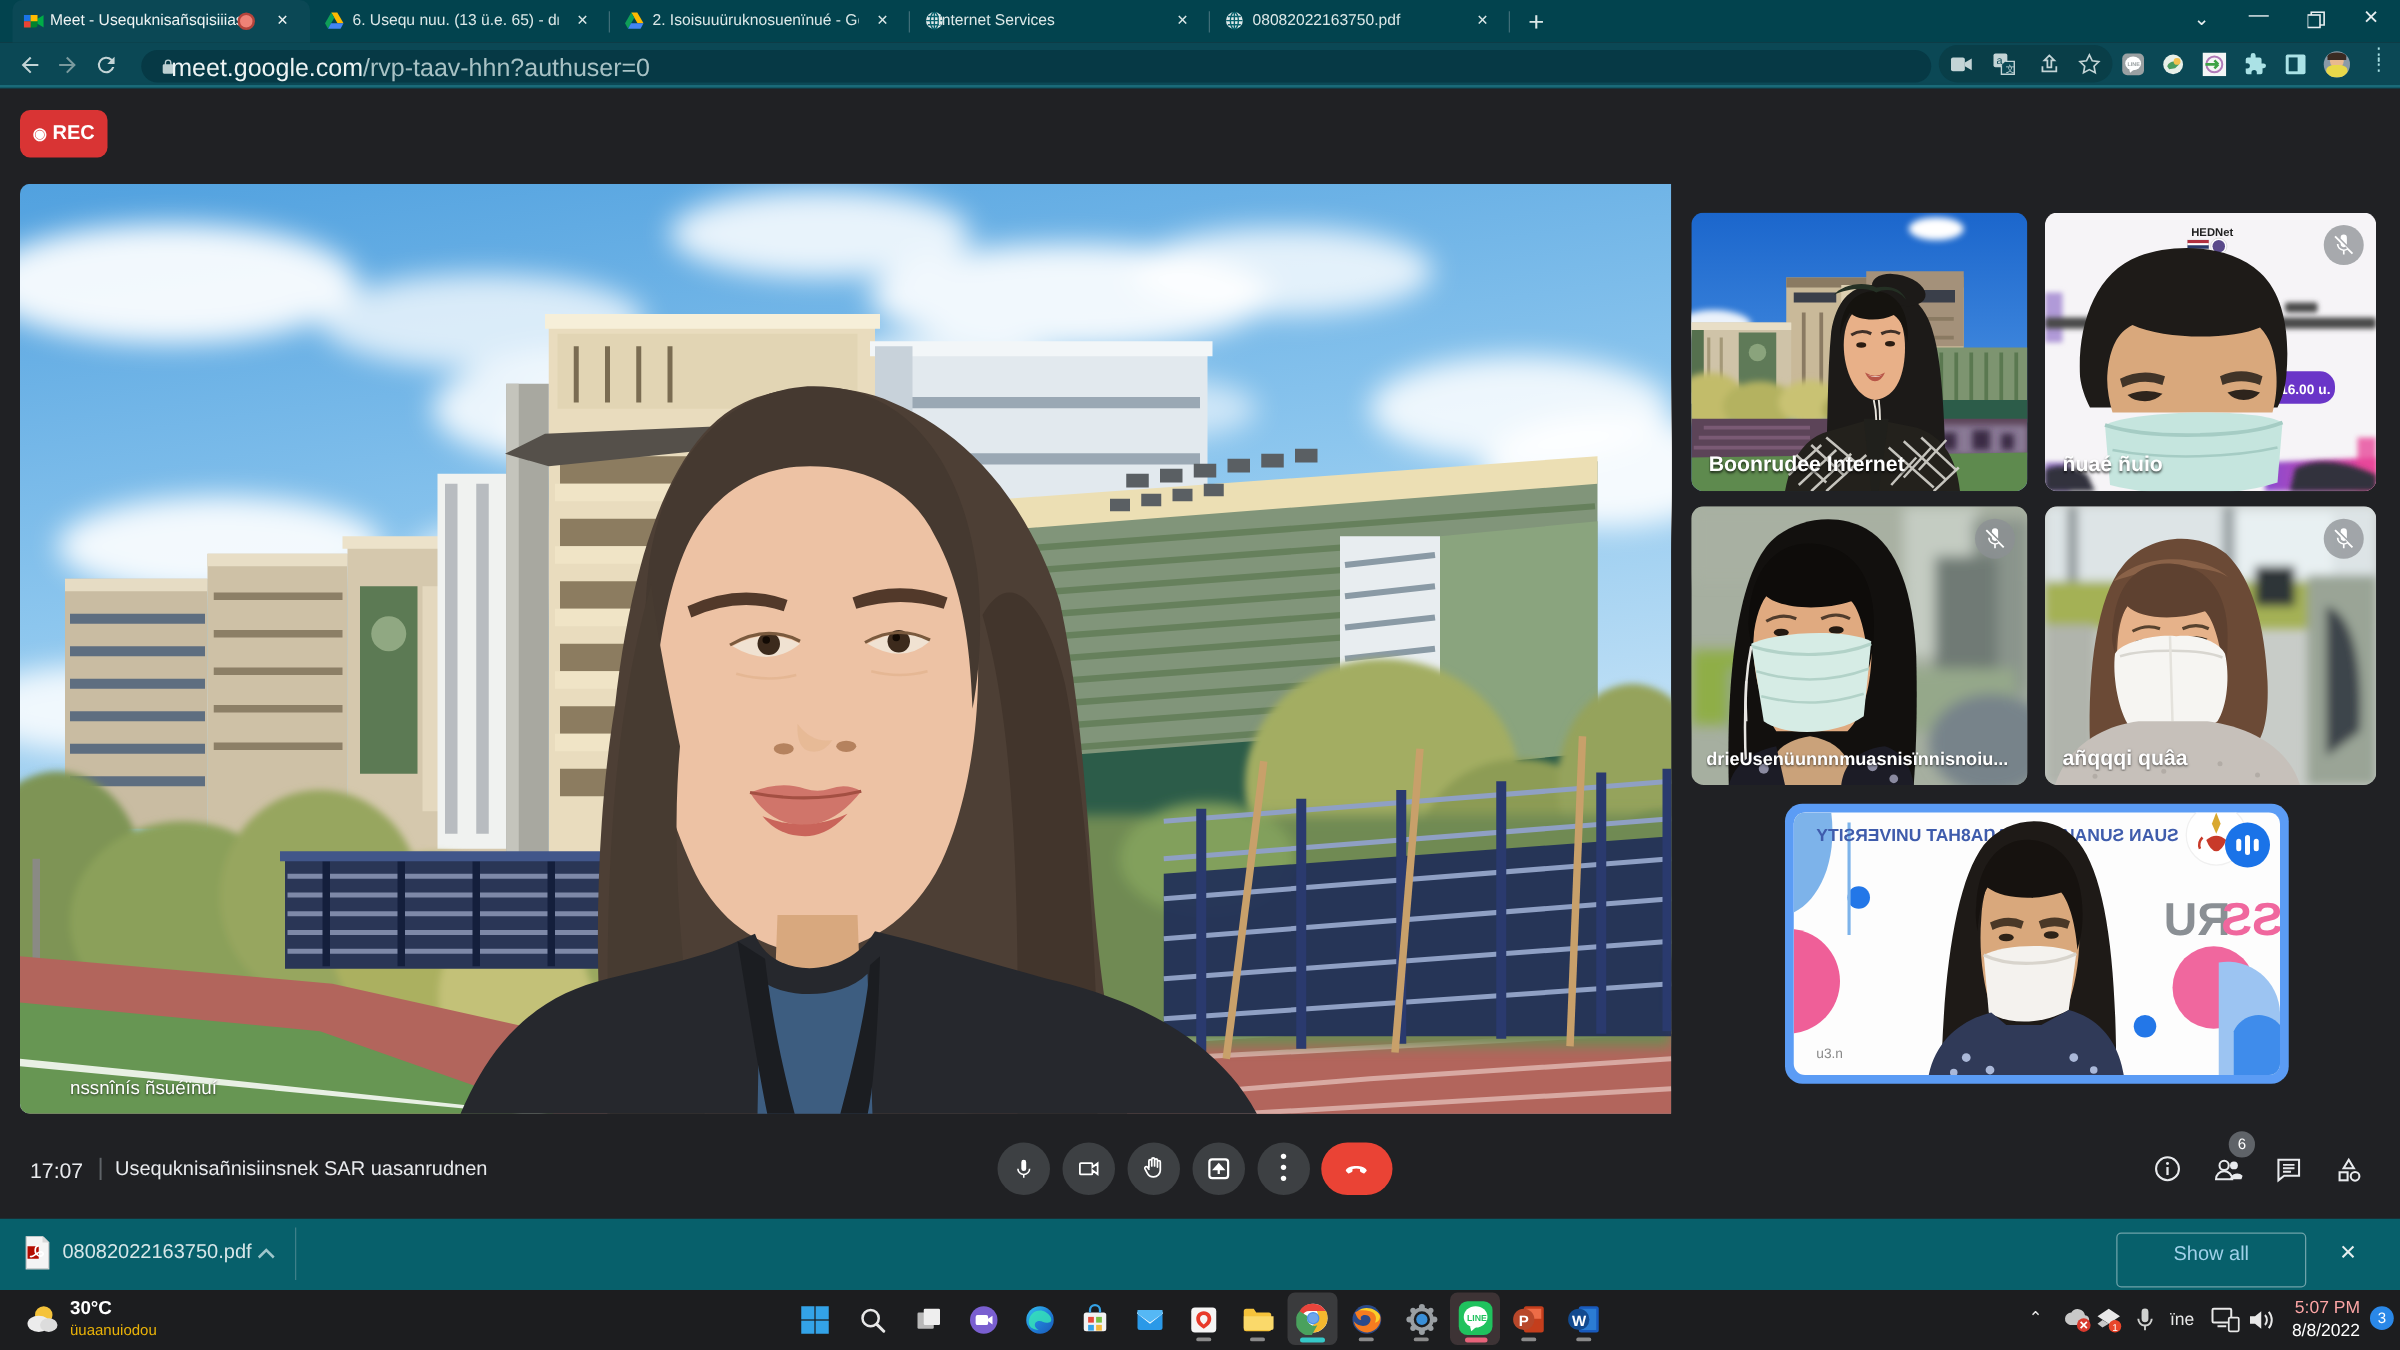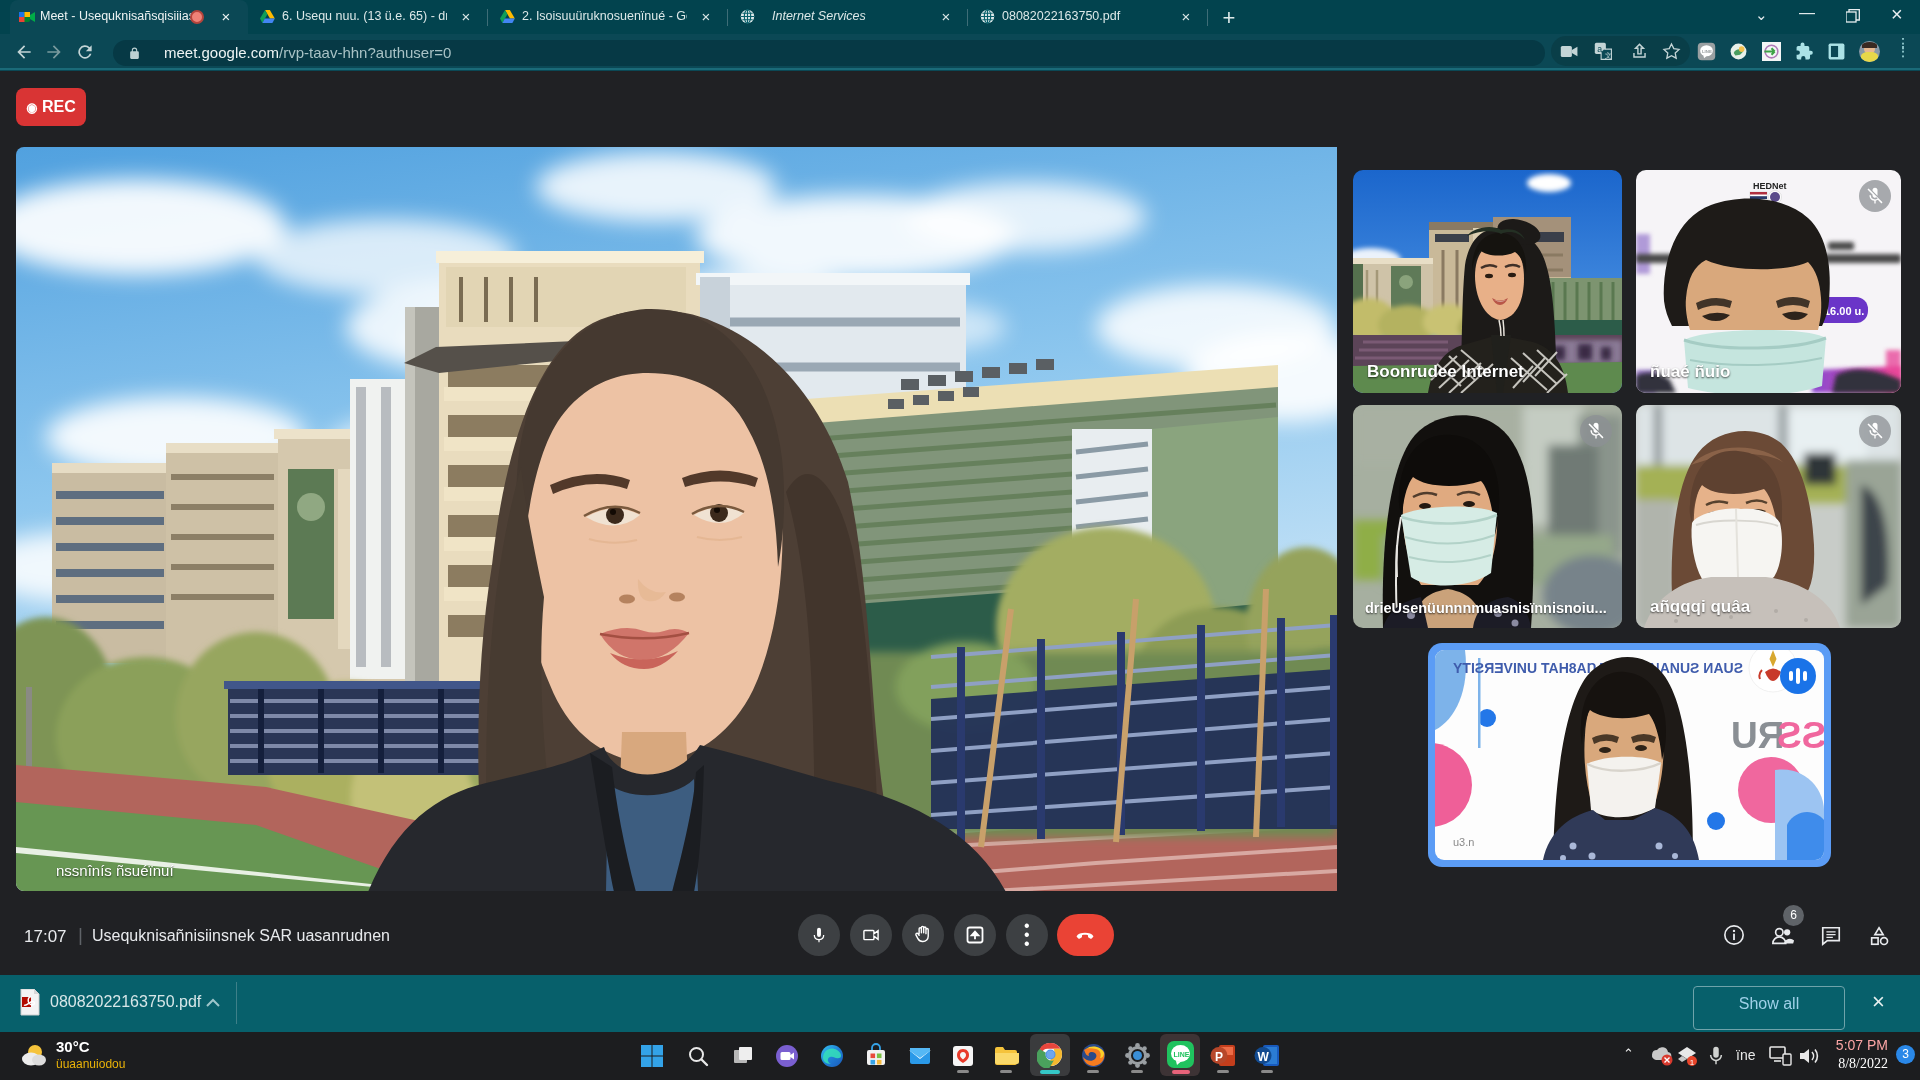--- a/index.html
+++ b/index.html
@@ -72,21 +72,21 @@
     <div class="x" style="right:12px;">×</div>
   </div>
   <div class="tabdiv" style="left:727px;"></div>
 
   <div class="tab" style="left:728px; width:238px;">
     <svg style="position:absolute;left:12px;top:9px" width="15" height="15" viewBox="0 0 16 16">
       <circle cx="8" cy="8" r="7.2" fill="#dfe9ea"></circle>
       <path d="M1 8 H15 M8 1 V15 M2.5 4.5 H13.5 M2.5 11.5 H13.5" stroke="#07606b" stroke-width="1.2" fill="none"></path>
       <ellipse cx="8" cy="8" rx="3.4" ry="7.2" fill="none" stroke="#07606b" stroke-width="1.2"></ellipse>
     </svg>
-    <div class="title" style="left:44px; width:150px;font-style:italic;">Internet Services</div>
+    <div class="title" style="left:22px; width:150px;">Internet Services</div>
     <div class="x" style="right:12px;">×</div>
   </div>
   <div class="tabdiv" style="left:967px;"></div>
 
   <div class="tab" style="left:968px; width:238px;">
     <svg style="position:absolute;left:12px;top:9px" width="15" height="15" viewBox="0 0 16 16">
       <circle cx="8" cy="8" r="7.2" fill="#dfe9ea"></circle>
       <path d="M1 8 H15 M8 1 V15 M2.5 4.5 H13.5 M2.5 11.5 H13.5" stroke="#07606b" stroke-width="1.2" fill="none"></path>
       <ellipse cx="8" cy="8" rx="3.4" ry="7.2" fill="none" stroke="#07606b" stroke-width="1.2"></ellipse>
     </svg>
@@ -112,21 +112,21 @@
   <svg class="abs" style="left:44px; top:42px;" width="20" height="20" viewBox="0 0 24 24">
     <path d="M4 13h12.2l-5.6 5.6L12 20l8-8-8-8-1.4 1.4L16.2 11H4v2z" fill="#7a9a9e"></path>
   </svg>
   <svg class="abs" style="left:75px; top:42px;" width="20" height="20" viewBox="0 0 24 24">
     <path d="M17.65 6.35A8 8 0 1 0 19.73 14h-2.08a6 6 0 1 1-1.41-6.24L13 11h7V4l-2.35 2.35z" fill="#c3d4d6"></path>
   </svg>
   <div class="abs" id="addrbar"></div>
   <svg class="abs" style="left:128px; top:46px;" width="13" height="15" viewBox="0 0 24 24">
     <path d="M18 8h-1V6a5 5 0 0 0-10 0v2H6a2 2 0 0 0-2 2v10a2 2 0 0 0 2 2h12a2 2 0 0 0 2-2V10a2 2 0 0 0-2-2zm-9-2a3 3 0 0 1 6 0v2H9V6z" fill="#bcd0d2"></path>
   </svg>
-  <div class="abs" style="left:164px; top:44px; font-size:15px; color:#eef4f4;">meet.google.com<span style="color:#a8c2c5;">/rvp-taav-hhn?authuser=0</span></div>
+  <div class="abs" style="left:137px; top:44px; font-size:20px; color:#eef4f4;">meet.google.com<span style="color:#a8c2c5;">/rvp-taav-hhn?authuser=0</span></div>
 
   <div class="abs" style="left:1551px; top:36px; width:139px; height:30px; border-radius:15px; background:#093e48;"></div>
   <svg class="abs" style="left:1560px; top:43px" width="19" height="17" viewBox="0 0 24 20">
     <rect x="1" y="3" width="14" height="14" rx="2" fill="#c3d4d6"></rect>
       <path d="M15 8l7-4v12l-7-4z" fill="#c3d4d6"></path>
   </svg>
   <svg class="abs" style="left:1594px; top:42px" width="19" height="19" viewBox="0 0 24 24">
     <rect x="1" y="1" width="14" height="14" rx="2" fill="#c3d4d6"></rect>
     <text x="4" y="12" font-size="11" fill="#0b4855" font-family="Liberation Sans">a</text>
     <path d="M13 9 h9 v13 h-13 v-9" fill="#0b4855" stroke="#c3d4d6" stroke-width="1.4"></path>
@@ -992,17 +992,17 @@
     <svg class="abs" style="left:1768px; top:13px" width="24" height="22" viewBox="0 0 24 22">
       <rect x="2" y="2" width="15" height="11" rx="1" fill="none" stroke="#e8e8e8" stroke-width="1.6"></rect>
       <path d="M6 16 h7" stroke="#e8e8e8" stroke-width="1.6"></path>
       <rect x="15" y="9" width="8" height="11" rx="1" fill="#1c1d1f" stroke="#e8e8e8" stroke-width="1.4"></rect>
     </svg>
     <svg class="abs" style="left:1797px; top:13px" width="24" height="22" viewBox="0 0 24 22">
       <path d="M3 8 v6 h4 l5 4 V4 L7 8 Z" fill="#e8e8e8"></path>
       <path d="M15 7 a6 6 0 0 1 0 8 M18 4.5 a10 10 0 0 1 0 13" fill="none" stroke="#e8e8e8" stroke-width="1.6"></path>
     </svg>
     <div class="abs" style="left:1818px; top:5px; color:#fca5a5; font-size:14px; text-align:right; width:70px;">5:07 PM</div>
-    <div class="abs" style="left:1822px; top:24px; color:#fff; font-size:14px; text-align:right; width:66px;font-family:Liberation Serif, serif;">8/8/2022</div>
+    <div class="abs" style="left:1822px; top:24px; color:#fff; font-size:14px; text-align:right; width:66px;">8/8/2022</div>
     <div class="abs" style="left:1896px; top:13px; width:19px; height:19px; border-radius:50%; background:#2a88e8; color:#fff; font-size:12px; text-align:center; line-height:19px;">3</div>
   </div>
 
 </div>
 
 </body></html>

